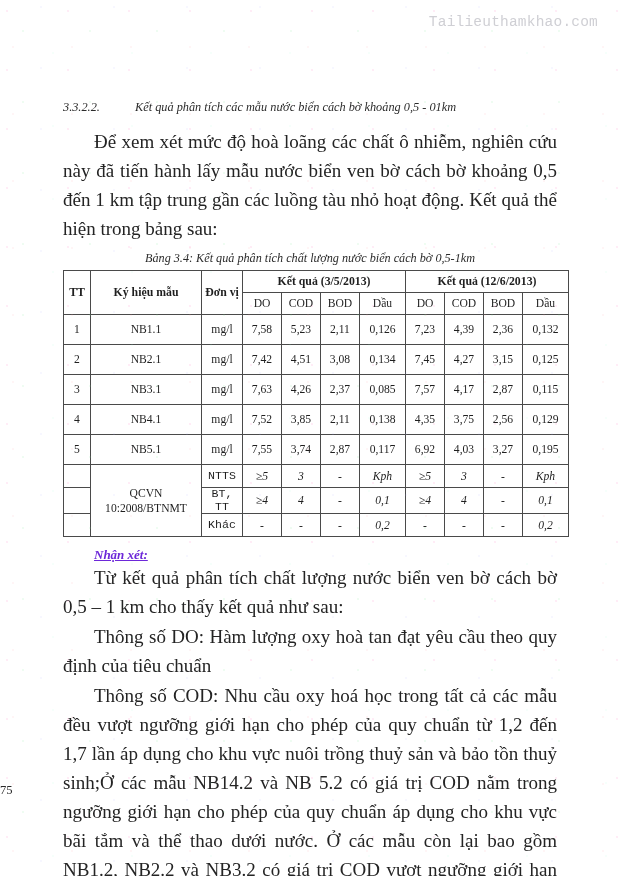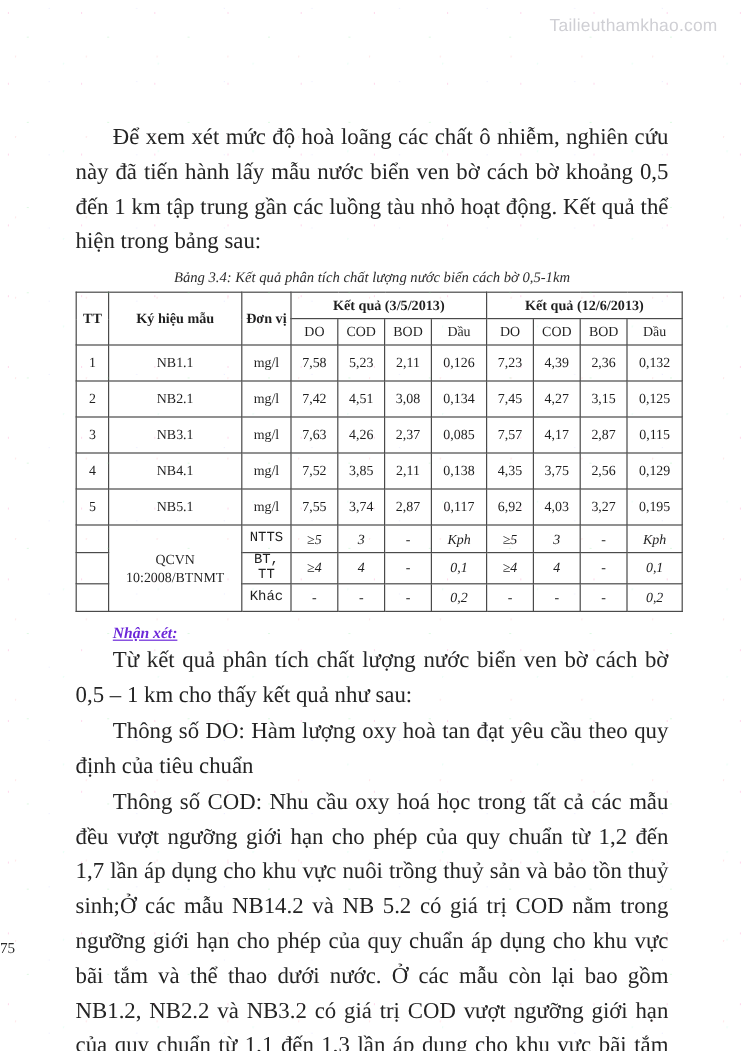--- a/index.html
+++ b/index.html
@@ -36,21 +36,21 @@
     position: absolute;
     inset: 0;
     z-index: 2;
   }
 
   
   .watermark {
     position: absolute;
     top: 14px;
     right: 22px;
-    font-family: Liberation Sans, sans-serif;
+    font-family: Liberation Mono, monospace;
     font-size: 14.5px;
     letter-spacing: .2px;
     color: #cfcfd4;
     white-space: nowrap;
   }
 
   .content {
     position: absolute;
     left: 63px;
     top: 100px;
@@ -152,20 +152,23 @@
 </style>
 </head>
 <body>
 
 <div class="page">
 
   <div class="watermark">Tailieuthamkhao.com</div>
 
   <div class="content">
 
+    <div class="section-heading">
+      <span class="num">3.3.2.2.</span><span>Kết quả phân tích các mẫu nước biển cách bờ khoảng 0,5 - 01km</span>
+    </div>
 
     <p class="body-par">Để xem xét mức độ hoà loãng các chất ô nhiễm, nghiên cứu này đã tiến hành lấy mẫu nước biển ven bờ cách bờ khoảng 0,5 đến 1 km tập trung gần các luồng tàu nhỏ hoạt động. Kết quả thể hiện trong bảng sau:</p>
 
     <div class="caption">Bảng 3.4: Kết quả phân tích chất lượng nước biển cách bờ 0,5-1km</div>
 
     <table class="data-table">
       <colgroup>
         <col class="c-tt">
           <col class="c-name">
           <col class="c-unit">

